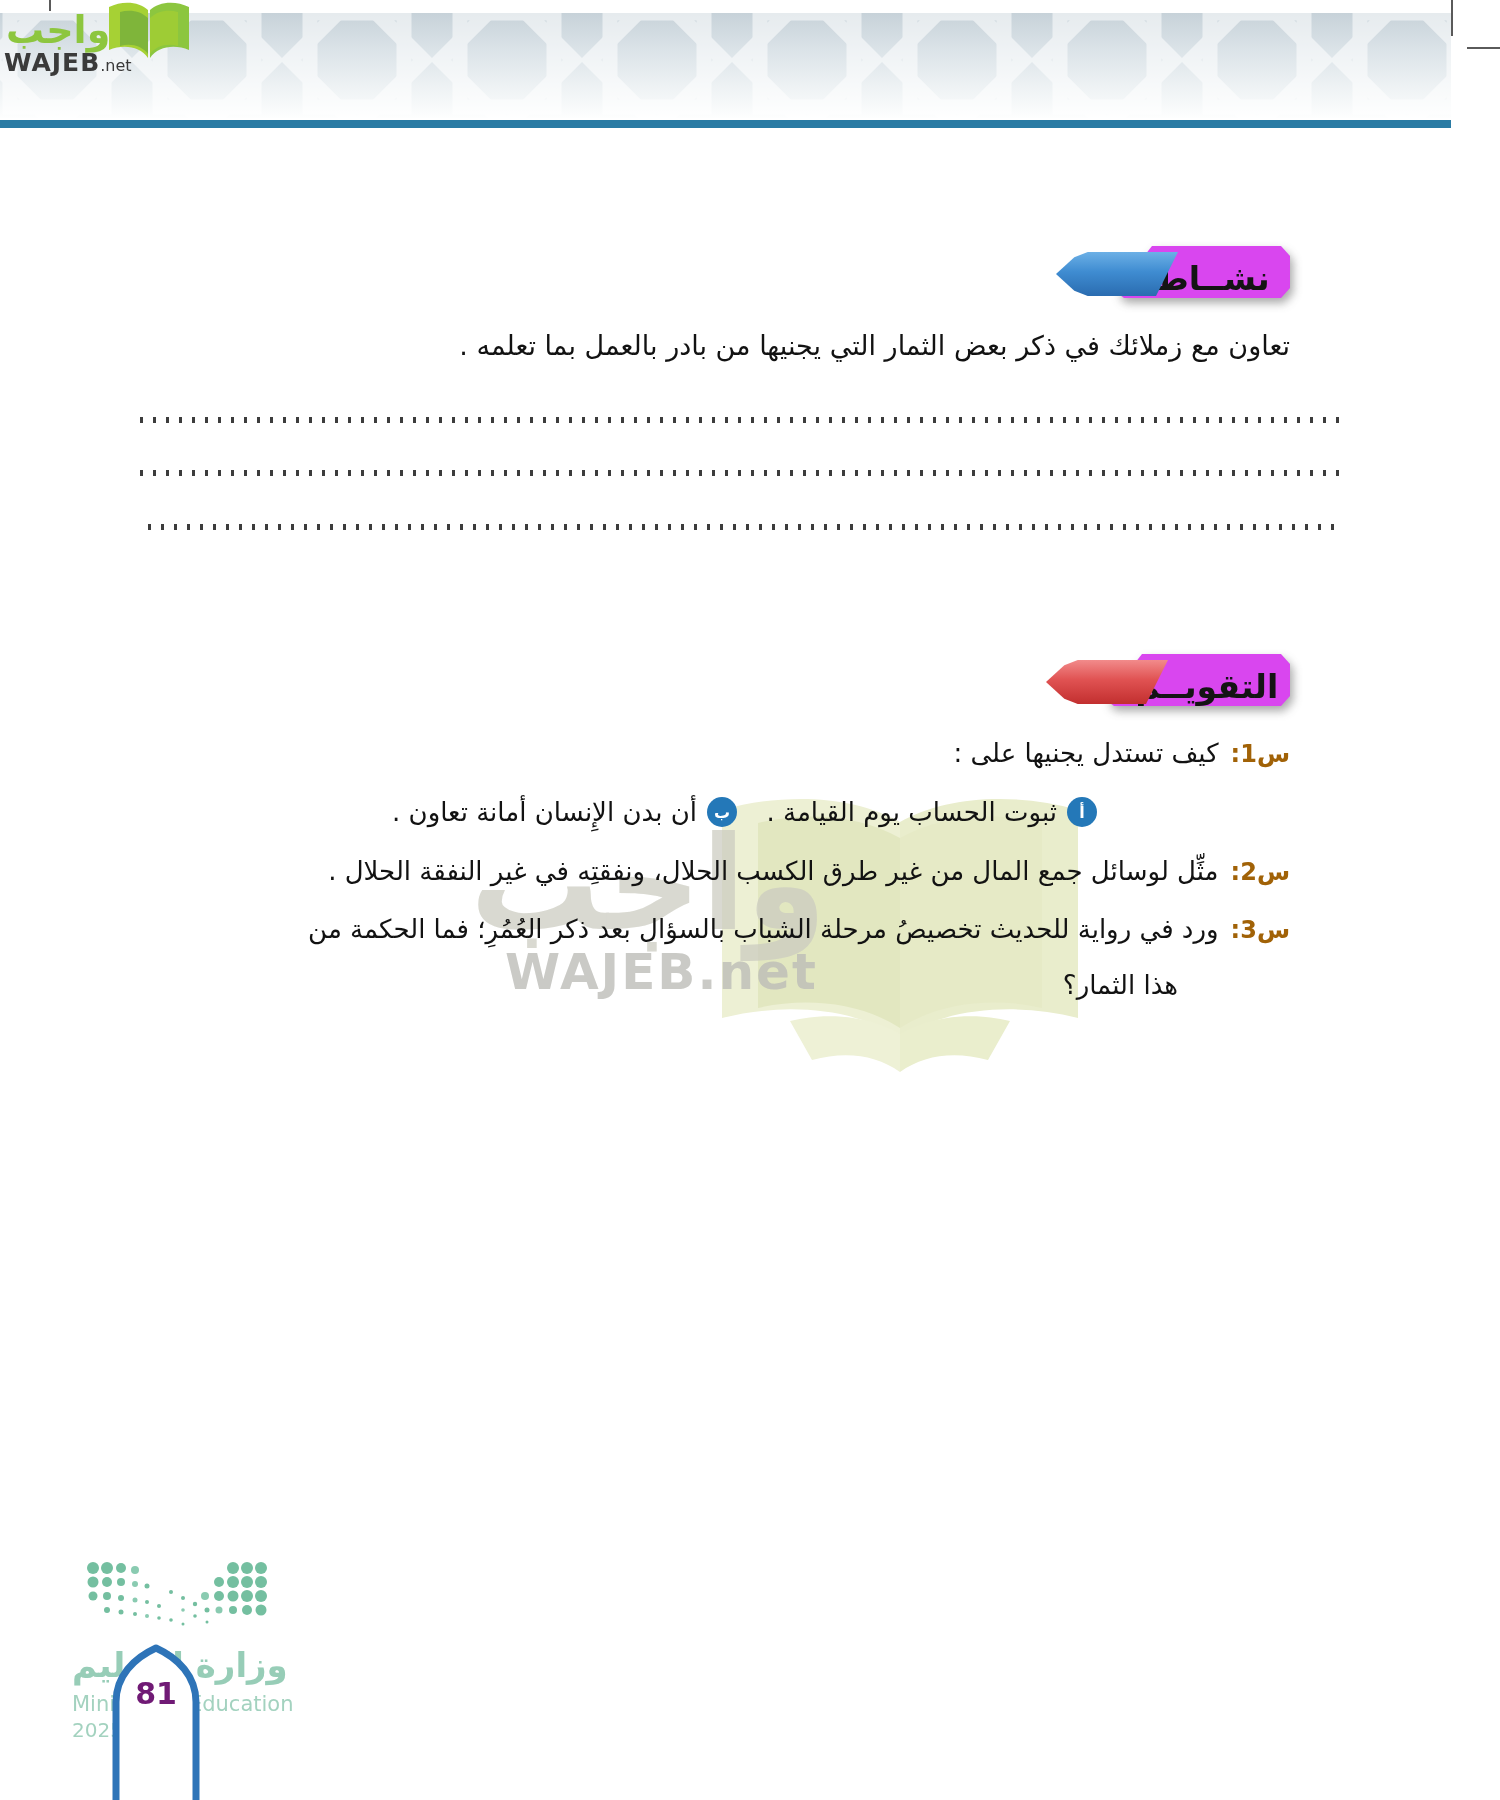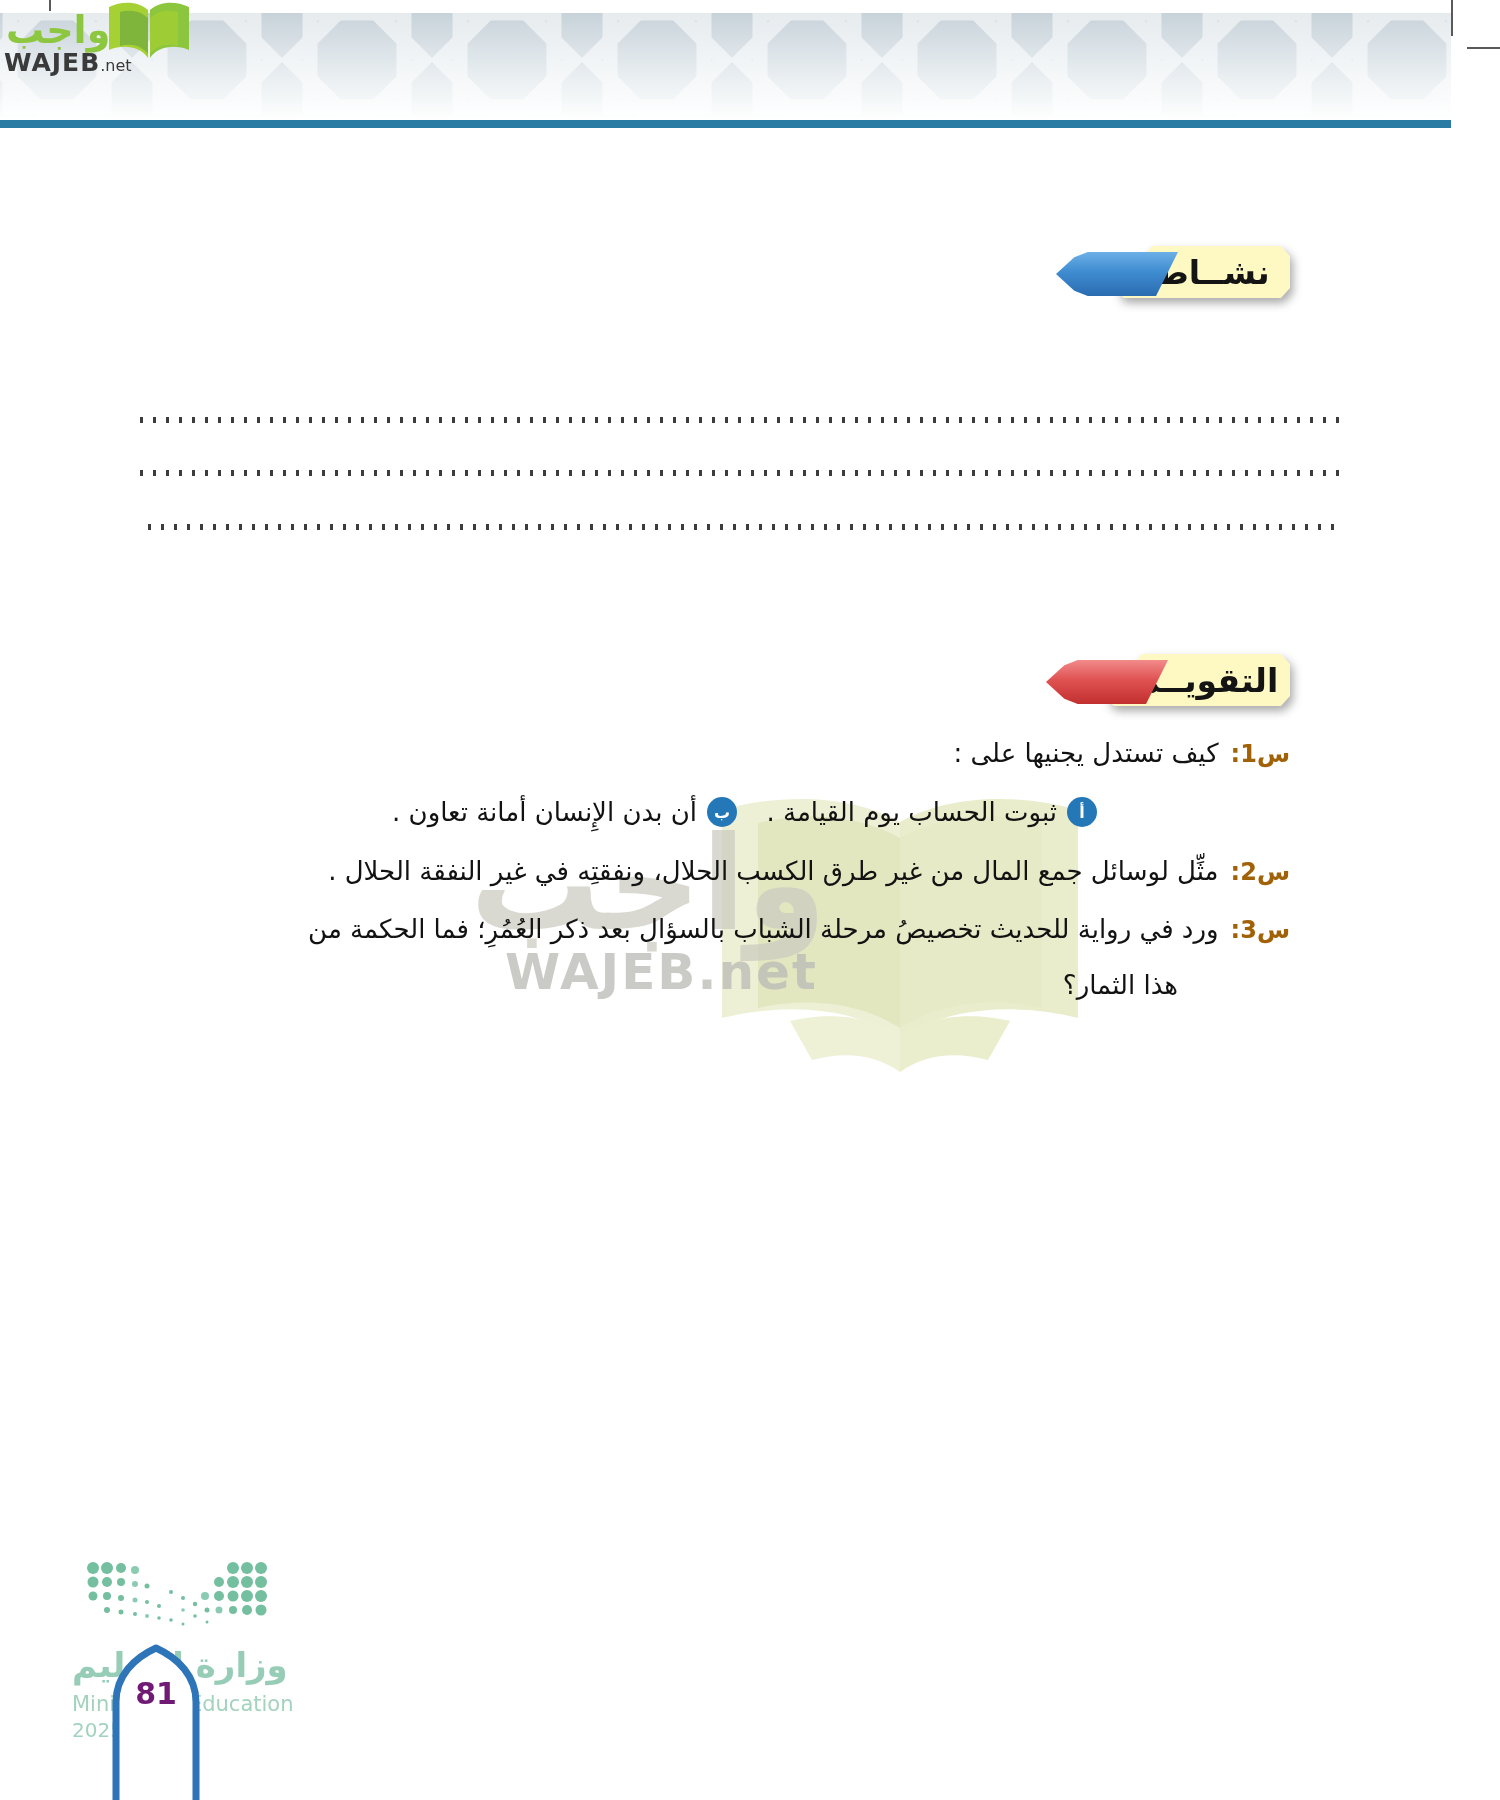--- a/index.html
+++ b/index.html
@@ -20,23 +20,23 @@
   
   .logo-ar{position:absolute;left:6px;top:8px;font-size:38px;font-weight:bold;color:#8dc63f;direction:rtl;z-index:5;}
   .logo-en{position:absolute;left:4px;top:48px;z-index:5;color:#3a3a3a;}
   .logo-en .big{font-size:25px;font-weight:800;letter-spacing:1px;text-align:right;}
   .logo-en .small{font-size:16px;font-weight:normal;}
   .logo-book{position:absolute;left:103px;top:0px;z-index:5;}
   
   .banner{position:absolute;height:56px;}
   .tab-wrap{position:absolute;top:2px;height:52px;filter:drop-shadow(3px 5px 5px rgba(40,40,40,.40));z-index:2;}
   .tab{
-    width:100%;height:100%;background:#fef9c3;
+    width:100%;height:100%;background:#d946ef;
     clip-path:polygon(36px 0,calc(100% - 9px) 0,100% 10px,100% calc(100% - 10px),calc(100% - 9px) 100%,8px 100%,0 calc(100% - 6px));
-    display:flex;align-items:center;justify-content:center;
+    display:flex;align-items:flex-end;justify-content:center;
   }
   .tab span{font-size:33px;font-weight:bold;color:#141414;padding-left:18px;}
   .pencil{position:absolute;top:8px;width:122px;height:44px;z-index:3;
     clip-path:polygon(0 50%,15% 12%,26% 0,100% 0,82% 100%,26% 100%,15% 88%);}
   .pencil.blue{background:linear-gradient(180deg,#6cb0e6 0%,#3f8cd1 45%,#2a6cb0 100%);}
   .pencil.red{background:linear-gradient(180deg,#f28b8b 0%,#e05252 45%,#c22f2f 100%);}
   
   .artext{position:absolute;direction:rtl;color:#121212;z-index:2;white-space:nowrap;}
   .instruction{font-size:27px;}
   .dots{position:absolute;height:6px;z-index:2;
@@ -107,20 +107,21 @@
 
   <div class="banner" style="left:1050px;top:244px;width:240px">
     <div class="tab-wrap" style="left:66px;width:174px">
       <div class="tab">
         <span>نشــاط</span>
       </div>
     </div>
     <div class="pencil blue" style="left:6px"></div>
   </div>
 
+  <div class="artext instruction" style="right:210px;top:330px">تعاون مع زملائك في ذكر بعض الثمار التي يجنيها من بادر بالعمل بما تعلمه .</div>
 
   <div class="dots" style="left:140px;top:417px;width:1200px"></div>
   <div class="dots" style="left:140px;top:470px;width:1200px"></div>
   <div class="dots" style="left:148px;top:524px;width:1196px"></div>
 
   <div class="banner" style="left:1040px;top:652px;width:250px">
     <div class="tab-wrap" style="left:66px;width:184px">
       <div class="tab">
         <span>التقويــم</span>
       </div>

